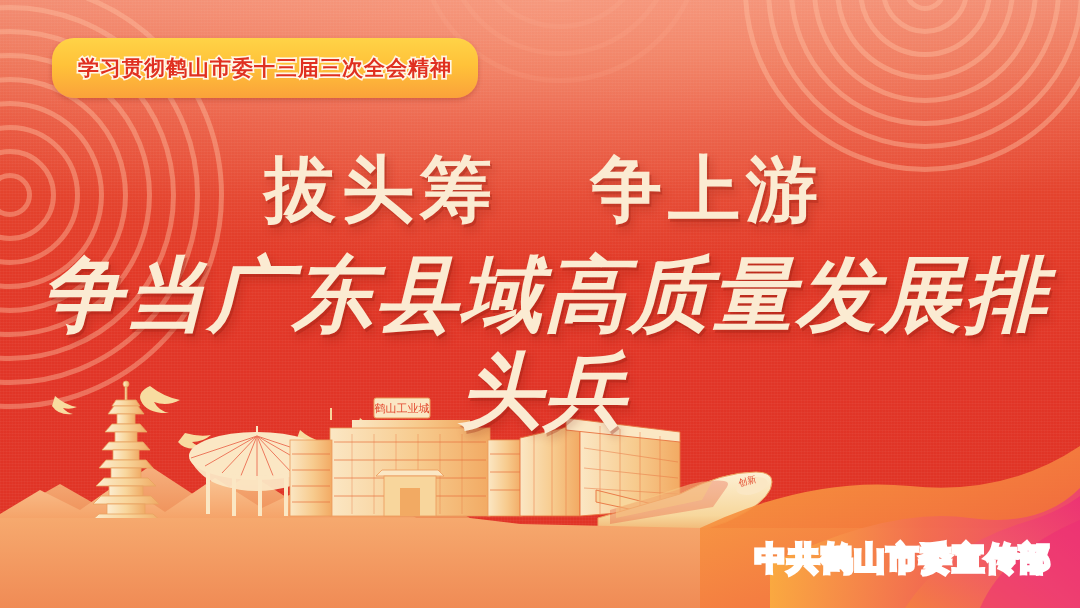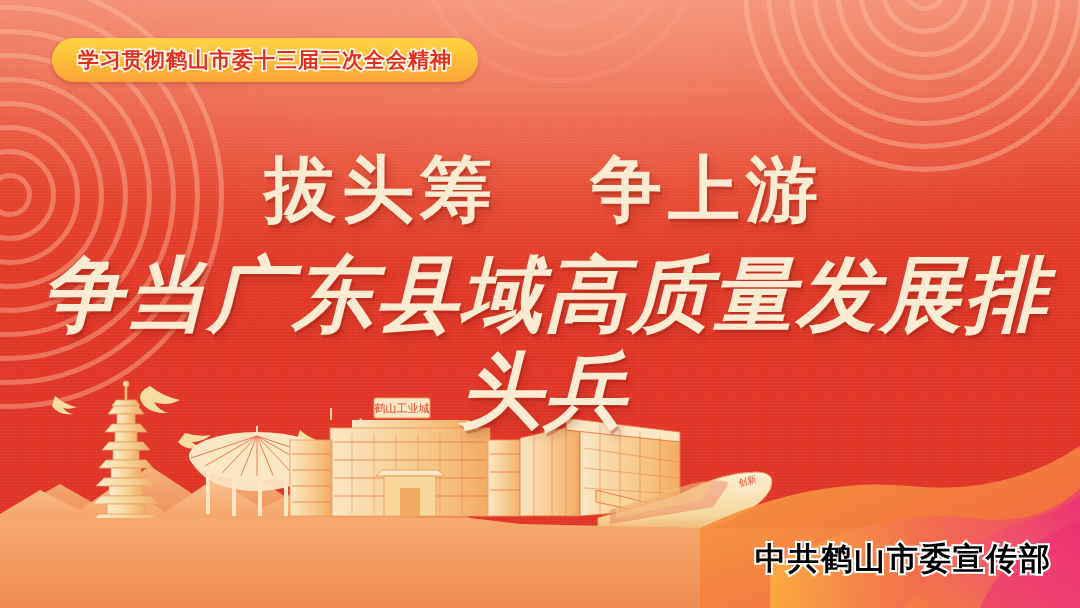--- a/index.html
+++ b/index.html
@@ -43,21 +43,21 @@
     border:5px solid rgba(255,190,160,.42);
     left:50%;top:50%;transform:translate(-50%,-50%);
   }
   #ringsLeft{left:10px;top:195px;width:0;height:0;}
   #ringsRight{left:925px;top:-10px;width:0;height:0;}
   #ringsMid{left:560px;top:-60px;width:0;height:0;opacity:.55;}
 
   
   .badge{
     position:absolute;left:52px;top:38px;
-    height:44px;padding:0 26px;
+    height:60px;padding:0 26px;
     display:flex;align-items:center;justify-content:center;
     border-radius:22px;
     background:linear-gradient(180deg,#FFD347 0%,#FFC239 45%,#FBA23A 100%);
     box-shadow:0 2px 5px rgba(120,20,10,.25);
   }
   .badge-text{
     font-family:"DejaVu Sans","Liberation Sans",sans-serif;
     font-weight:bold;font-size:21px;letter-spacing:1px;
     color:#E03020;
     -webkit-text-stroke:3.2px #FFF7E8;
@@ -81,21 +81,21 @@
     margin-top:16px;
     font-style:italic;
   }
   
   .illus{position:absolute;left:0;bottom:0;width:1080px;height:230px;}
   
   .signature{
     position:absolute;right:28px;bottom:28px;
     font-family:"DejaVu Sans","Liberation Sans",sans-serif;
     font-weight:bold;font-size:31px;letter-spacing:2px;
-    color:#000000;
+    color:#ffffff;
     -webkit-text-stroke:4px #FFFFFF;
     paint-order:stroke fill;
     white-space:nowrap;
   }
 </style>
 </head>
 <body>
 
 <div id="poster">
 

